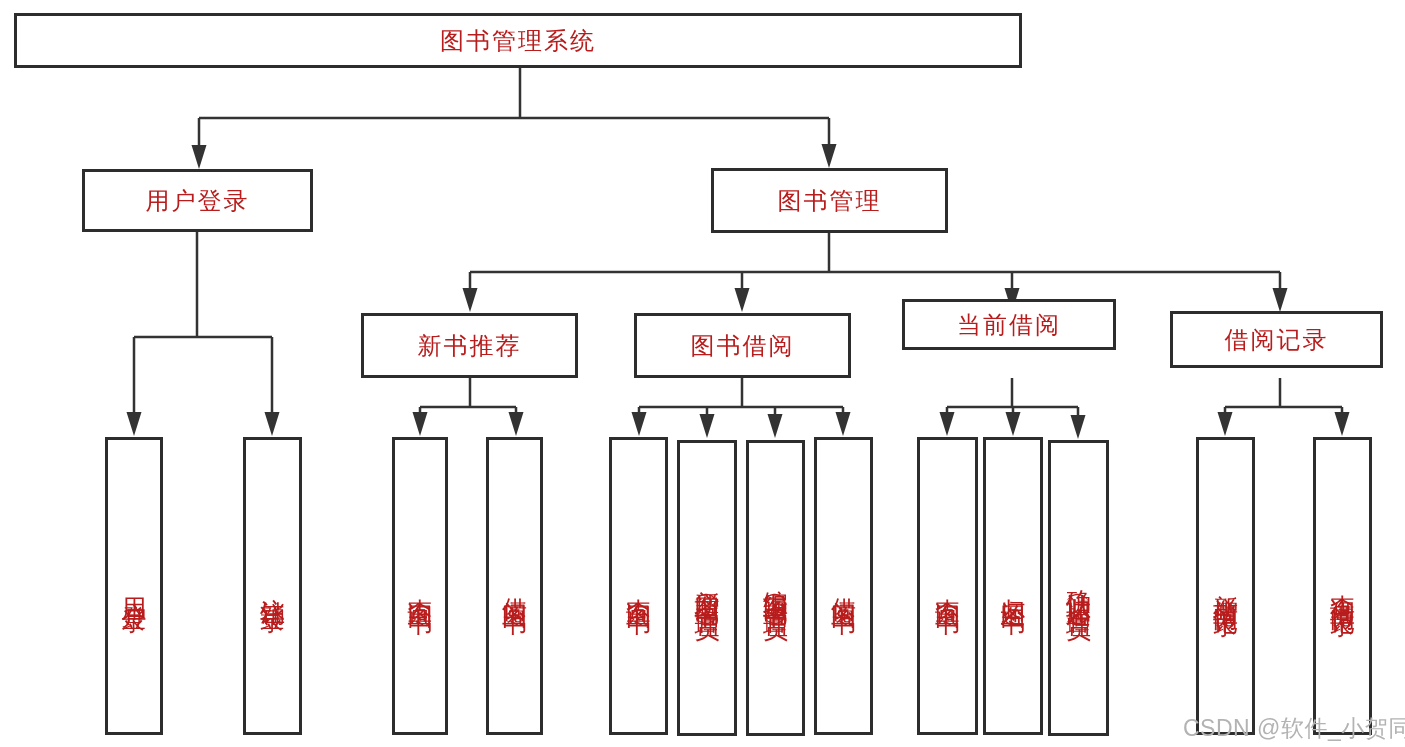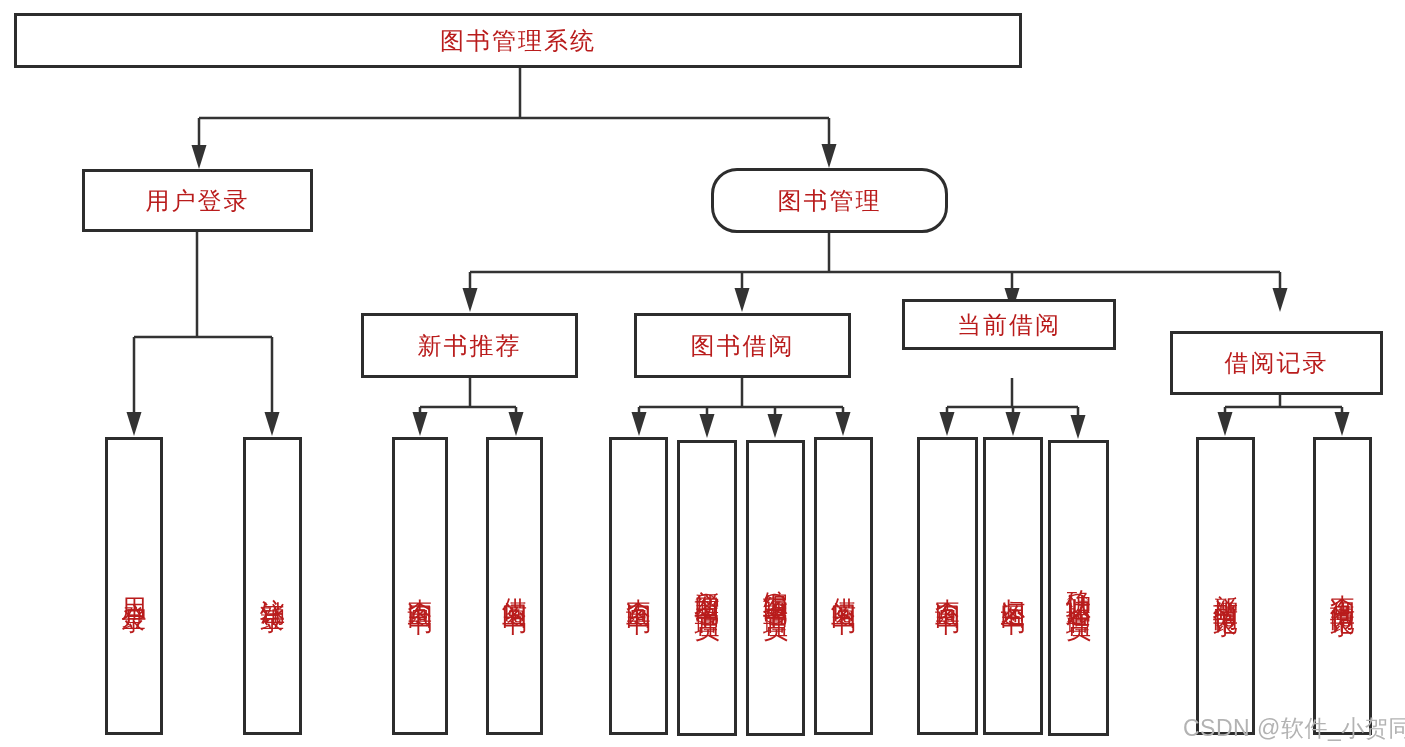--- a/index.html
+++ b/index.html
@@ -84,26 +84,26 @@
       <polygon points="1005.5,412 1020.5,412 1013,436"></polygon>
       <polygon points="1070.5,415 1085.5,415 1078,439"></polygon>
       <polygon points="1217.5,412 1232.5,412 1225,436"></polygon>
       <polygon points="1334.5,412 1349.5,412 1342,436"></polygon>
     </g>
   </svg>
 
   <div class="box hbox" style="left:14px; top:13px; width:1008px; height:55px;">图书管理系统</div>
 
   <div class="box hbox" style="left:82px; top:169px; width:231px; height:63px;">用户登录</div>
-  <div class="box hbox" style="left:711px; top:168px; width:237px; height:65px;border-radius:26px;">图书管理</div>
+  <div class="box hbox" style="left:711px; top:168px; width:237px; height:65px;">图书管理</div>
 
   <div class="box hbox" style="left:361px; top:313px; width:217px; height:65px;">新书推荐</div>
   <div class="box hbox" style="left:634px; top:313px; width:217px; height:65px;">图书借阅</div>
   <div class="box hbox" style="left:902px; top:299px; width:214px; height:51px;">当前借阅</div>
-  <div class="box hbox" style="left:1170px; top:331px; width:213px; height:64px;">借阅记录</div>
+  <div class="box hbox" style="left:1170px; top:311px; width:213px; height:57px;">借阅记录</div>
 
   <div class="box leaf" style="left:105px; top:437px; width:58px; height:298px;">用户登录</div>
   <div class="box leaf" style="left:243px; top:437px; width:59px; height:298px;">注销登录</div>
 
   <div class="box leaf" style="left:392px; top:437px; width:56px; height:298px;">查询图书</div>
   <div class="box leaf" style="left:486px; top:437px; width:57px; height:298px;">借阅图书</div>
 
   <div class="box leaf" style="left:609px; top:437px; width:59px; height:298px;">查询图书</div>
   <div class="box leaf" style="left:677px; top:440px; width:60px; height:296px;">新增图书（管理员）</div>
   <div class="box leaf" style="left:746px; top:440px; width:59px; height:296px;">编辑图书（管理员）</div>

